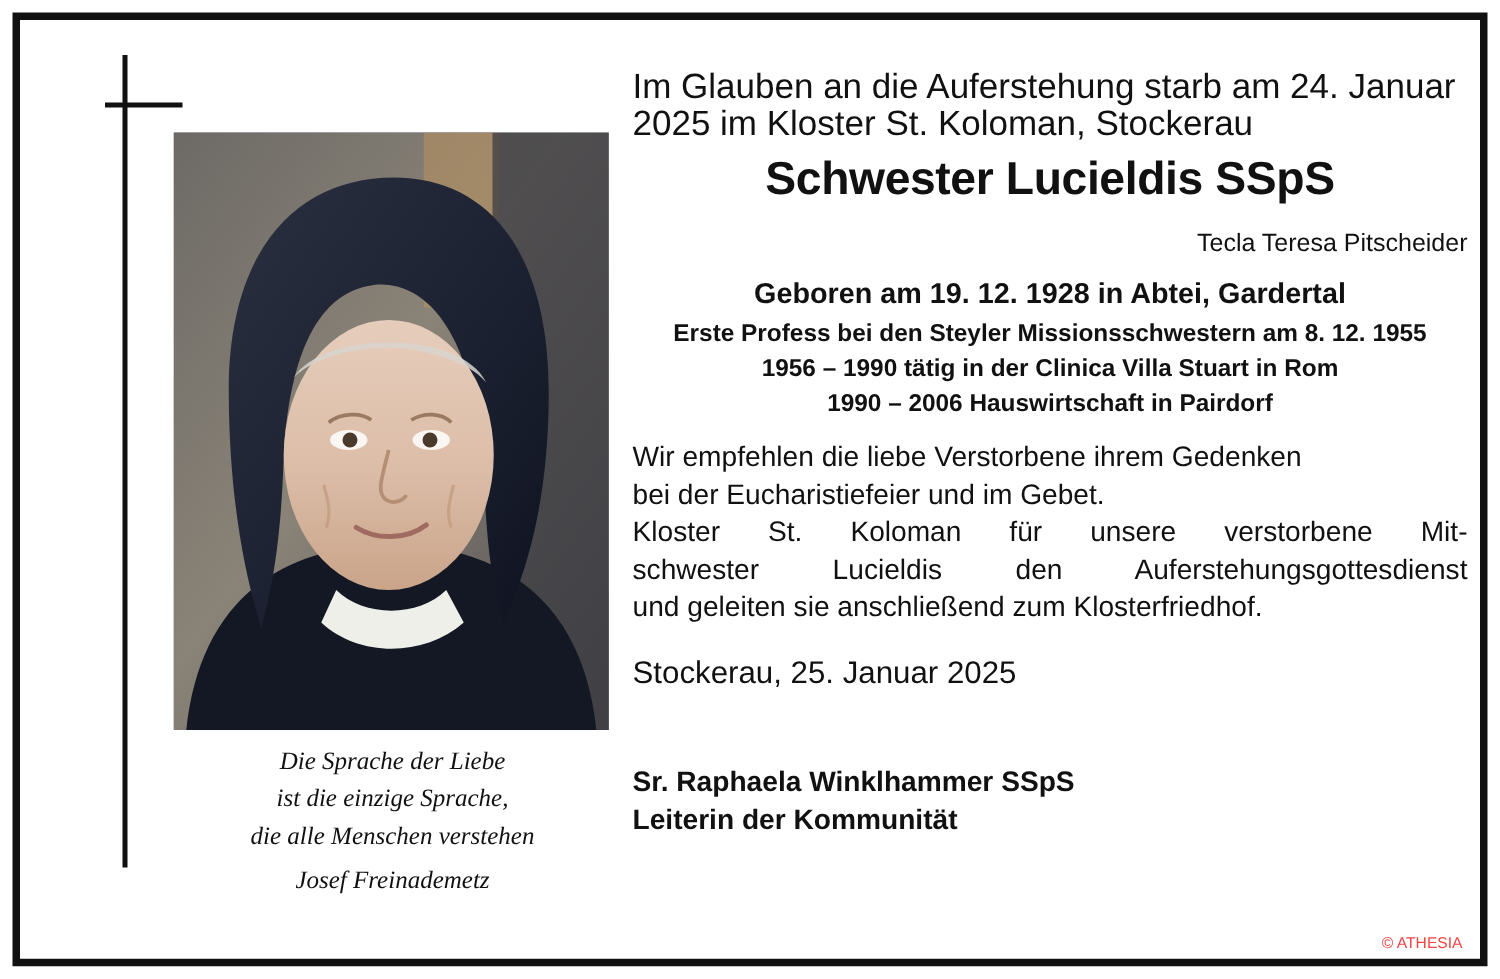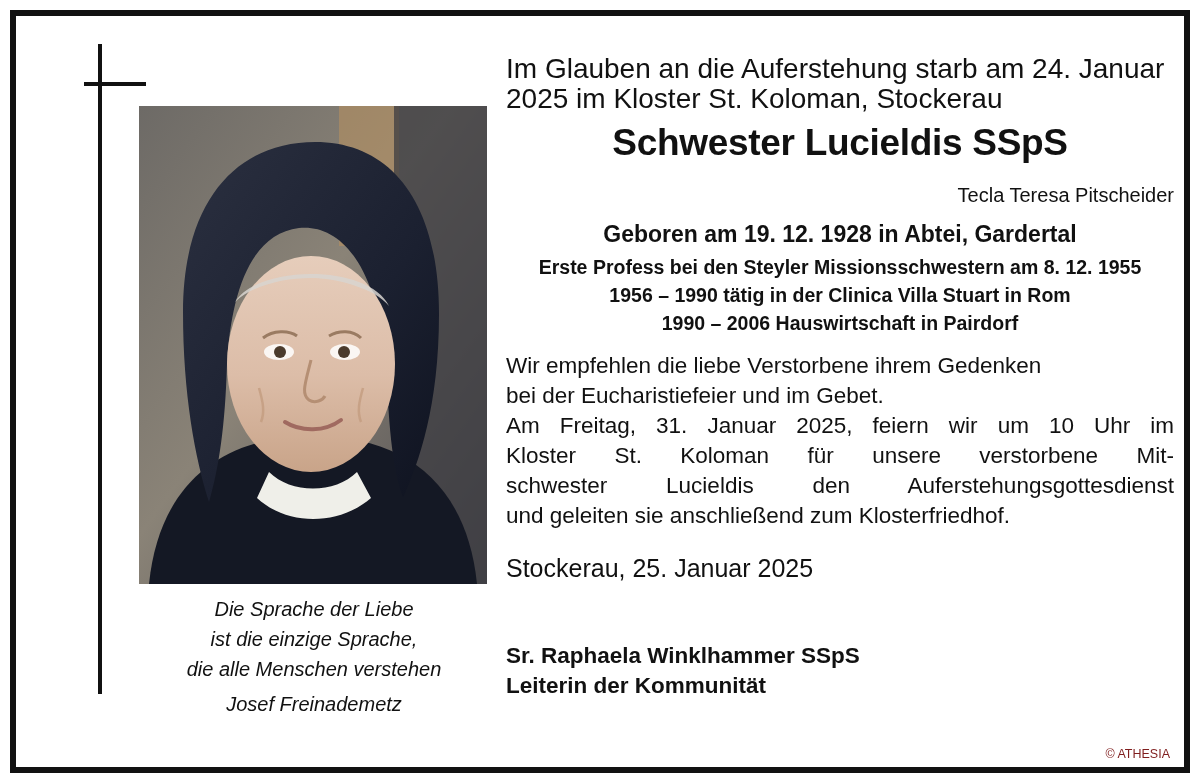--- a/index.html
+++ b/index.html
@@ -36,20 +36,21 @@
     bottom: 0;
   }
 
   
   .left-col {
     position: absolute;
     left: 0px;
     top: 0px;
     width: 480px;
     height: 100%;
+    font-family: Liberation Serif, serif;
   }
   .cross {
     position: absolute;
     left: 68px;
     top: 28px;
     width: 62px;
     height: 650px;
   }
   .cross .vbar {
     position: absolute;
@@ -159,21 +160,21 @@
     font-weight: bold;
     font-size: 22.5px;
     line-height: 30px;
     margin: 58px 0 0 0;
   }
   .copyright {
     position: absolute;
     right: 14px;
     bottom: 6px;
     font-size: 12.5px;
-    color: #7f1d1d;
+    color: #ef4444;
     margin-left: 32px;
   }
 </style>
 </head>
 <body>
 
 <div class="page">
   <div class="frame">
     <div class="inner">
 
@@ -245,21 +246,20 @@
         <h2 class="name-civil">Tecla Teresa Pitscheider</h2>
         <p class="born">Geboren am 19. 12. 1928 in Abtei, Gardertal</p>
 
         <p class="life-lines">Erste Profess bei den Steyler Missionsschwestern am 8. 12. 1955</p>
         <p class="life-lines">1956 – 1990 tätig in der Clinica Villa Stuart in Rom</p>
         <p class="life-lines">1990 – 2006 Hauswirtschaft in Pairdorf</p>
 
         <p class="body-text">Wir empfehlen die liebe Verstorbene ihrem Gedenken</p>
         <p class="body-text" style="margin-top:0">bei der Eucharistiefeier und im Gebet.</p>
 
-        <p class="body-justify">Am Freitag, 31. Januar 2025, feiern wir um 10 Uhr im</p>
         <p class="body-justify">Kloster St. Koloman für unsere verstorbene Mit-</p>
         <p class="body-justify">schwester Lucieldis den Auferstehungsgottesdienst</p>
         <p class="body-justify" style="text-align-last:left">und geleiten sie anschließend zum Klosterfriedhof.</p>
 
         <p class="place-date">Stockerau, 25. Januar 2025</p>
 
         <p class="signature">Sr. Raphaela Winklhammer SSpS</p>
         <p class="signature" style="margin-top:0">Leiterin der Kommunität</p>
       </div>
 

